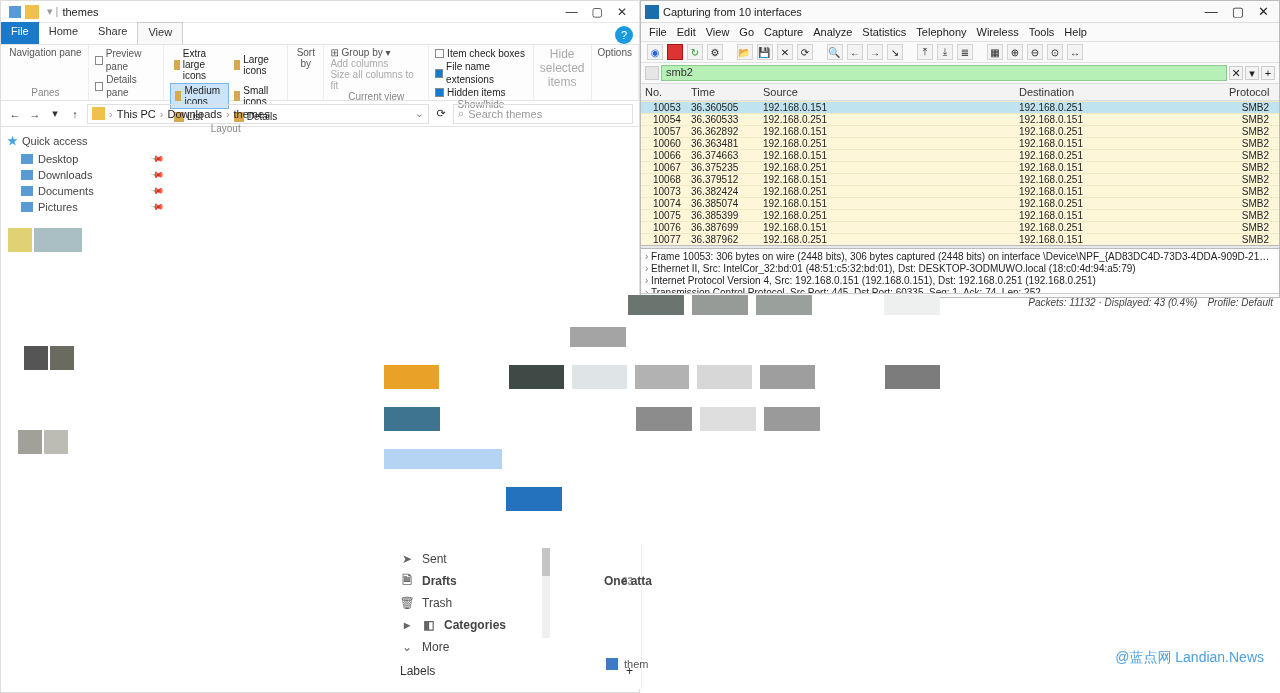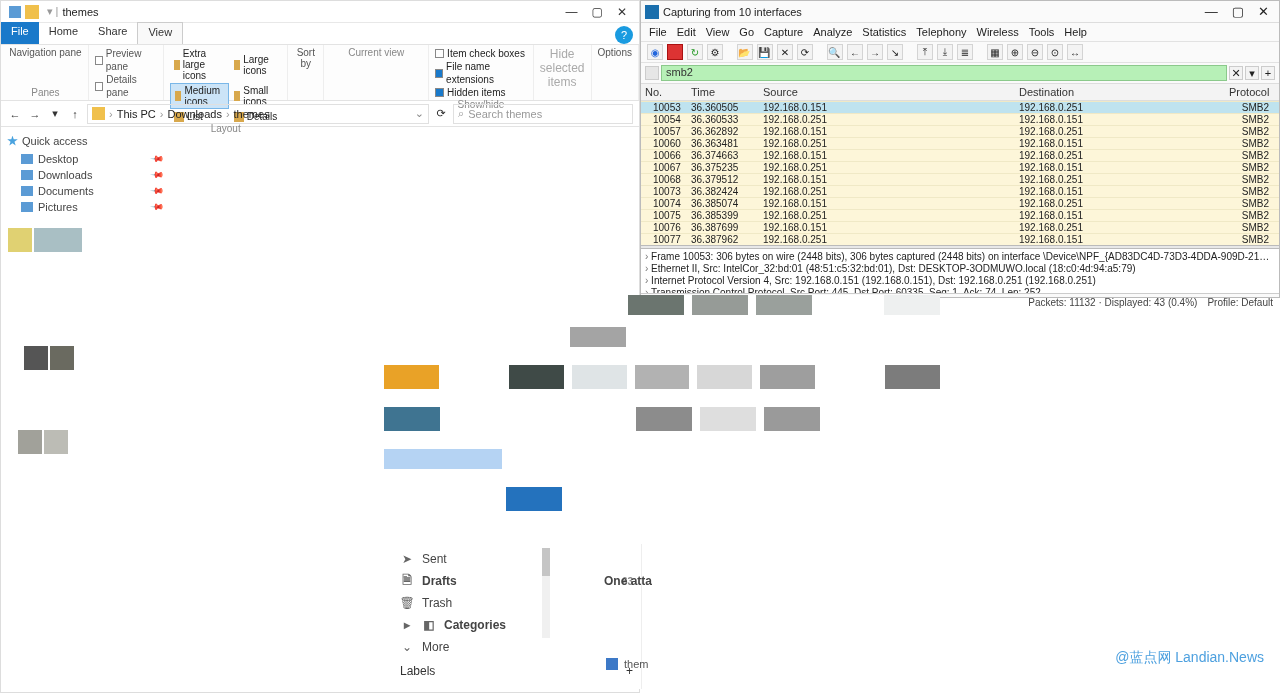--- a/index.html
+++ b/index.html
@@ -106,21 +106,21 @@
 .ws-rows .c-src { width: 256px; }
 .ws-rows .c-dst { width: 210px; }
 .ws-rows .c-proto { width: 40px; text-align: right; }
 
 .ws-sep { height: 4px; background: #e8e8e8; border-top: 1px solid #bbb; border-bottom: 1px solid #bbb; }
 
 .ws-detail { font-family: "Consolas", monospace; font-size: 10px; padding: 2px 4px; background: #fff; line-height: 12px; height: 44px; overflow: hidden; }
 .ws-detail .ln { white-space: nowrap; overflow: hidden; text-overflow: ellipsis; }
 .ws-detail .ln::before { content: "› "; color: #777; }
 
-.ws-status { display: flex; align-items: center; height: 18px; border-top: 1px solid #ccc; font-size: 10px; color: #444; padding: 0 6px; gap: 10px; }
+.ws-status { display: flex; align-items: center; height: 18px; border-top: 1px solid #ccc; font-size: 10px; color: #444; padding: 0 6px; gap: 10px; font-style: italic; }
 .ws-status .dot { width: 10px; height: 10px; border-radius: 50%; background: #f3d35e; }
 .ws-status .sp { flex: 1; }
 
 
 .swatch { position: absolute; }
 .sw { display: flex; gap: 2px; }
 .sw > div { width: 24px; height: 24px; }
 
 
 .mid { position: absolute; left: 380px; top: 295px; width: 560px; height: 250px; background: #fff; }
@@ -215,20 +215,25 @@
             <span>Details</span>
           </div>
       </div>
       <div class="lbl">Layout</div>
     </div>
     <div class="rgroup" style="width:40px;text-align:center;">
       <div style="font-size:10px;color:#555;">Sort by</div>
       <div></div>
     </div>
     <div class="rgroup curview">
+      <div>
+        <div><span>⊞ </span><span>Group by</span> ▾</div>
+        <div class="dim">Add columns</div>
+        <div class="dim">Size all columns to fit</div>
+      </div>
       <div class="lbl">Current view</div>
     </div>
     <div class="rgroup showhide">
       <div>
         <div class="row">
             <span class="chk"></span>
             <span>Item check boxes</span>
           </div>
         <div class="row">
             <span class="chk on"></span>

